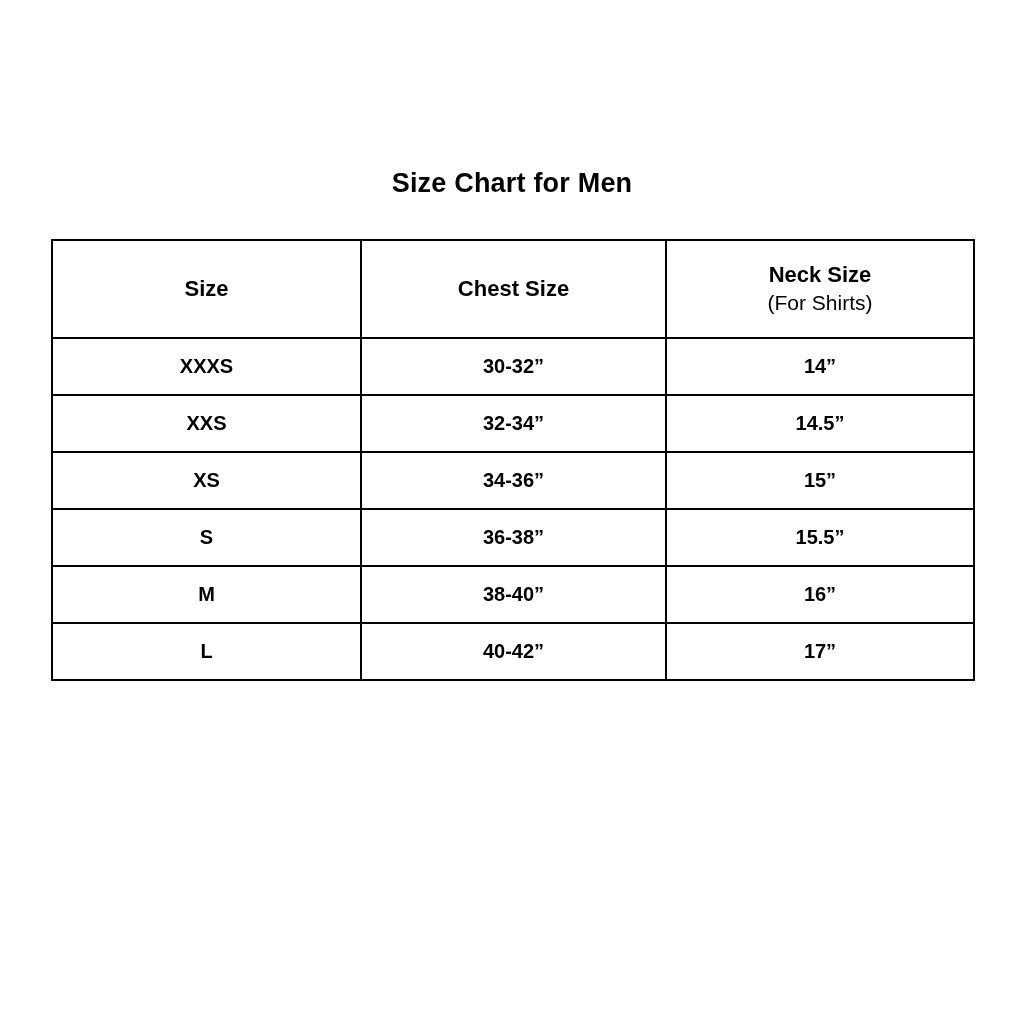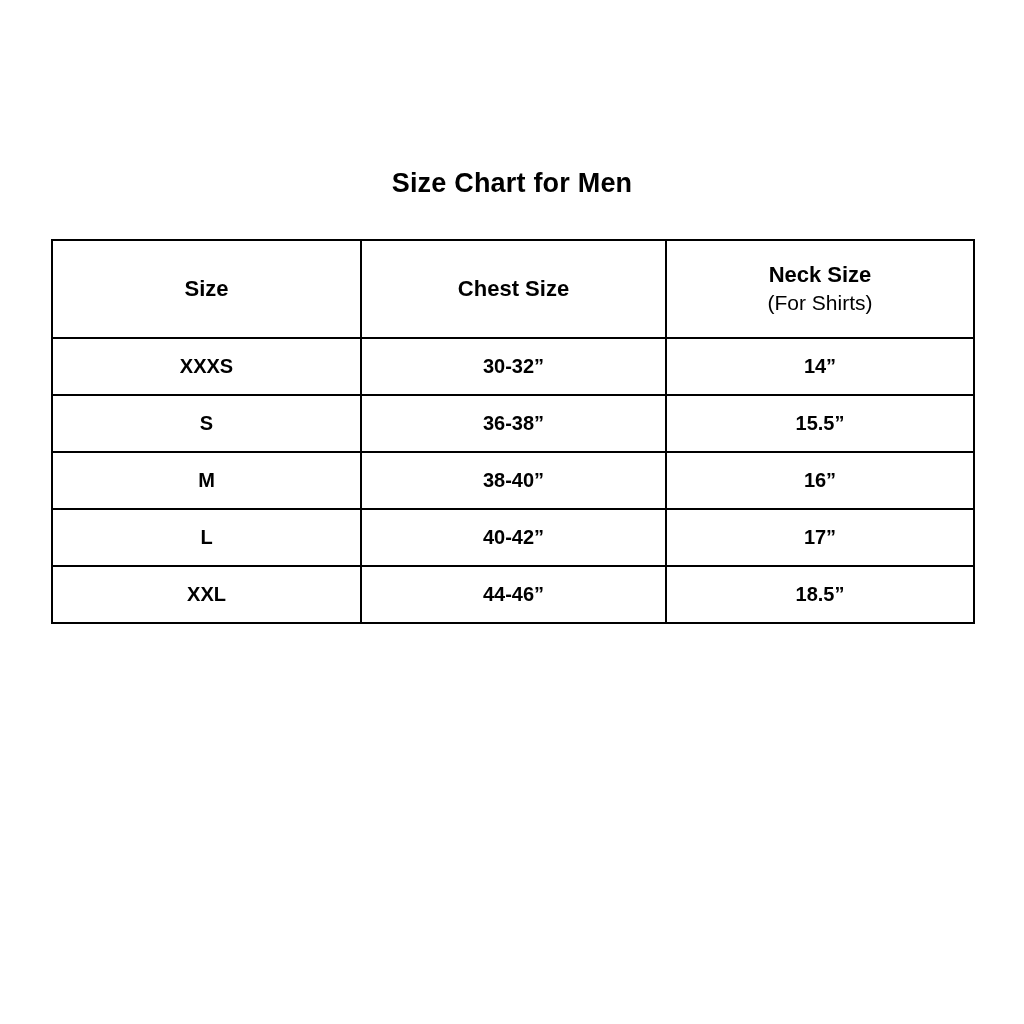--- a/index.html
+++ b/index.html
@@ -97,36 +97,41 @@
           </th>
         </tr>
       </thead>
       <tbody>
         <tr>
           <td>XXXS</td>
           <td>30-32”</td>
           <td>14”</td>
         </tr>
         <tr>
+          <td>XXS</td>
+          <td>32-34”</td>
+          <td>14.5”</td>
+        </tr>
+        <tr>
+          <td>XS</td>
+          <td>34-36”</td>
+          <td>15”</td>
+        </tr>
+        <tr>
           <td>S</td>
           <td>36-38”</td>
           <td>15.5”</td>
         </tr>
         <tr>
           <td>M</td>
           <td>38-40”</td>
           <td>16”</td>
         </tr>
         <tr>
           <td>L</td>
           <td>40-42”</td>
           <td>17”</td>
         </tr>
-        <tr>
-          <td>XXL</td>
-          <td>44-46”</td>
-          <td>18.5”</td>
-        </tr>
       </tbody>
     </table>
   </div>
 
 </div>
 
 </body></html>

